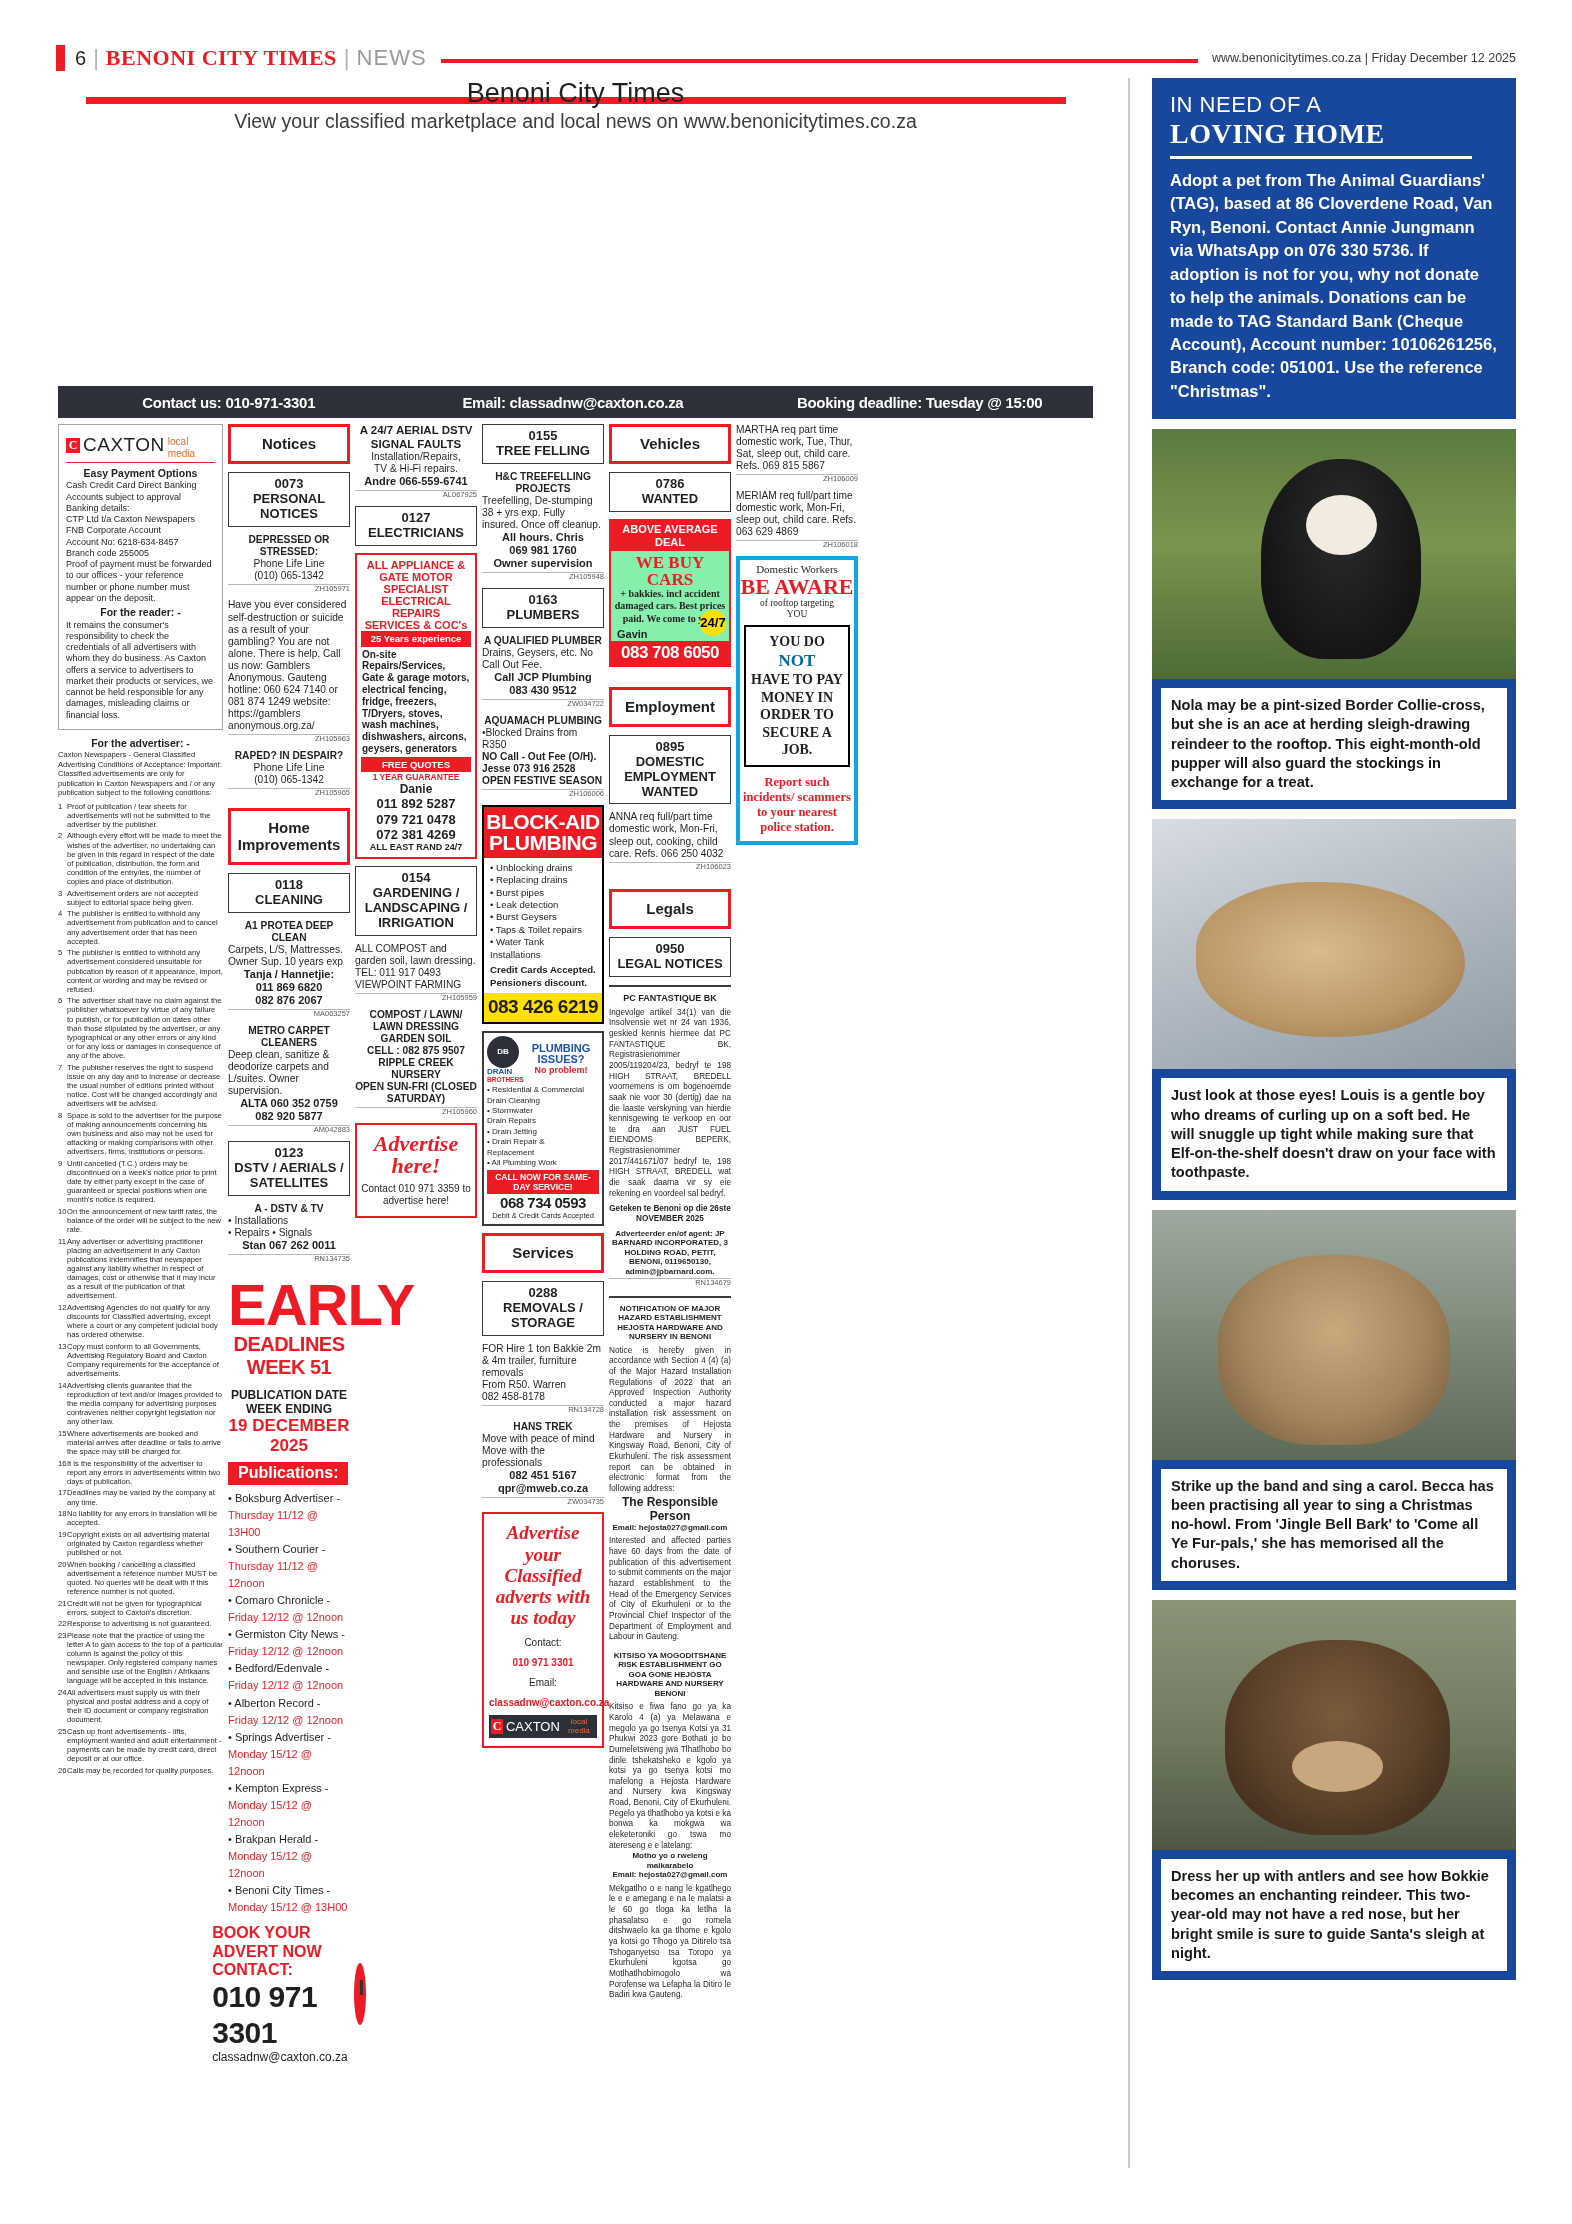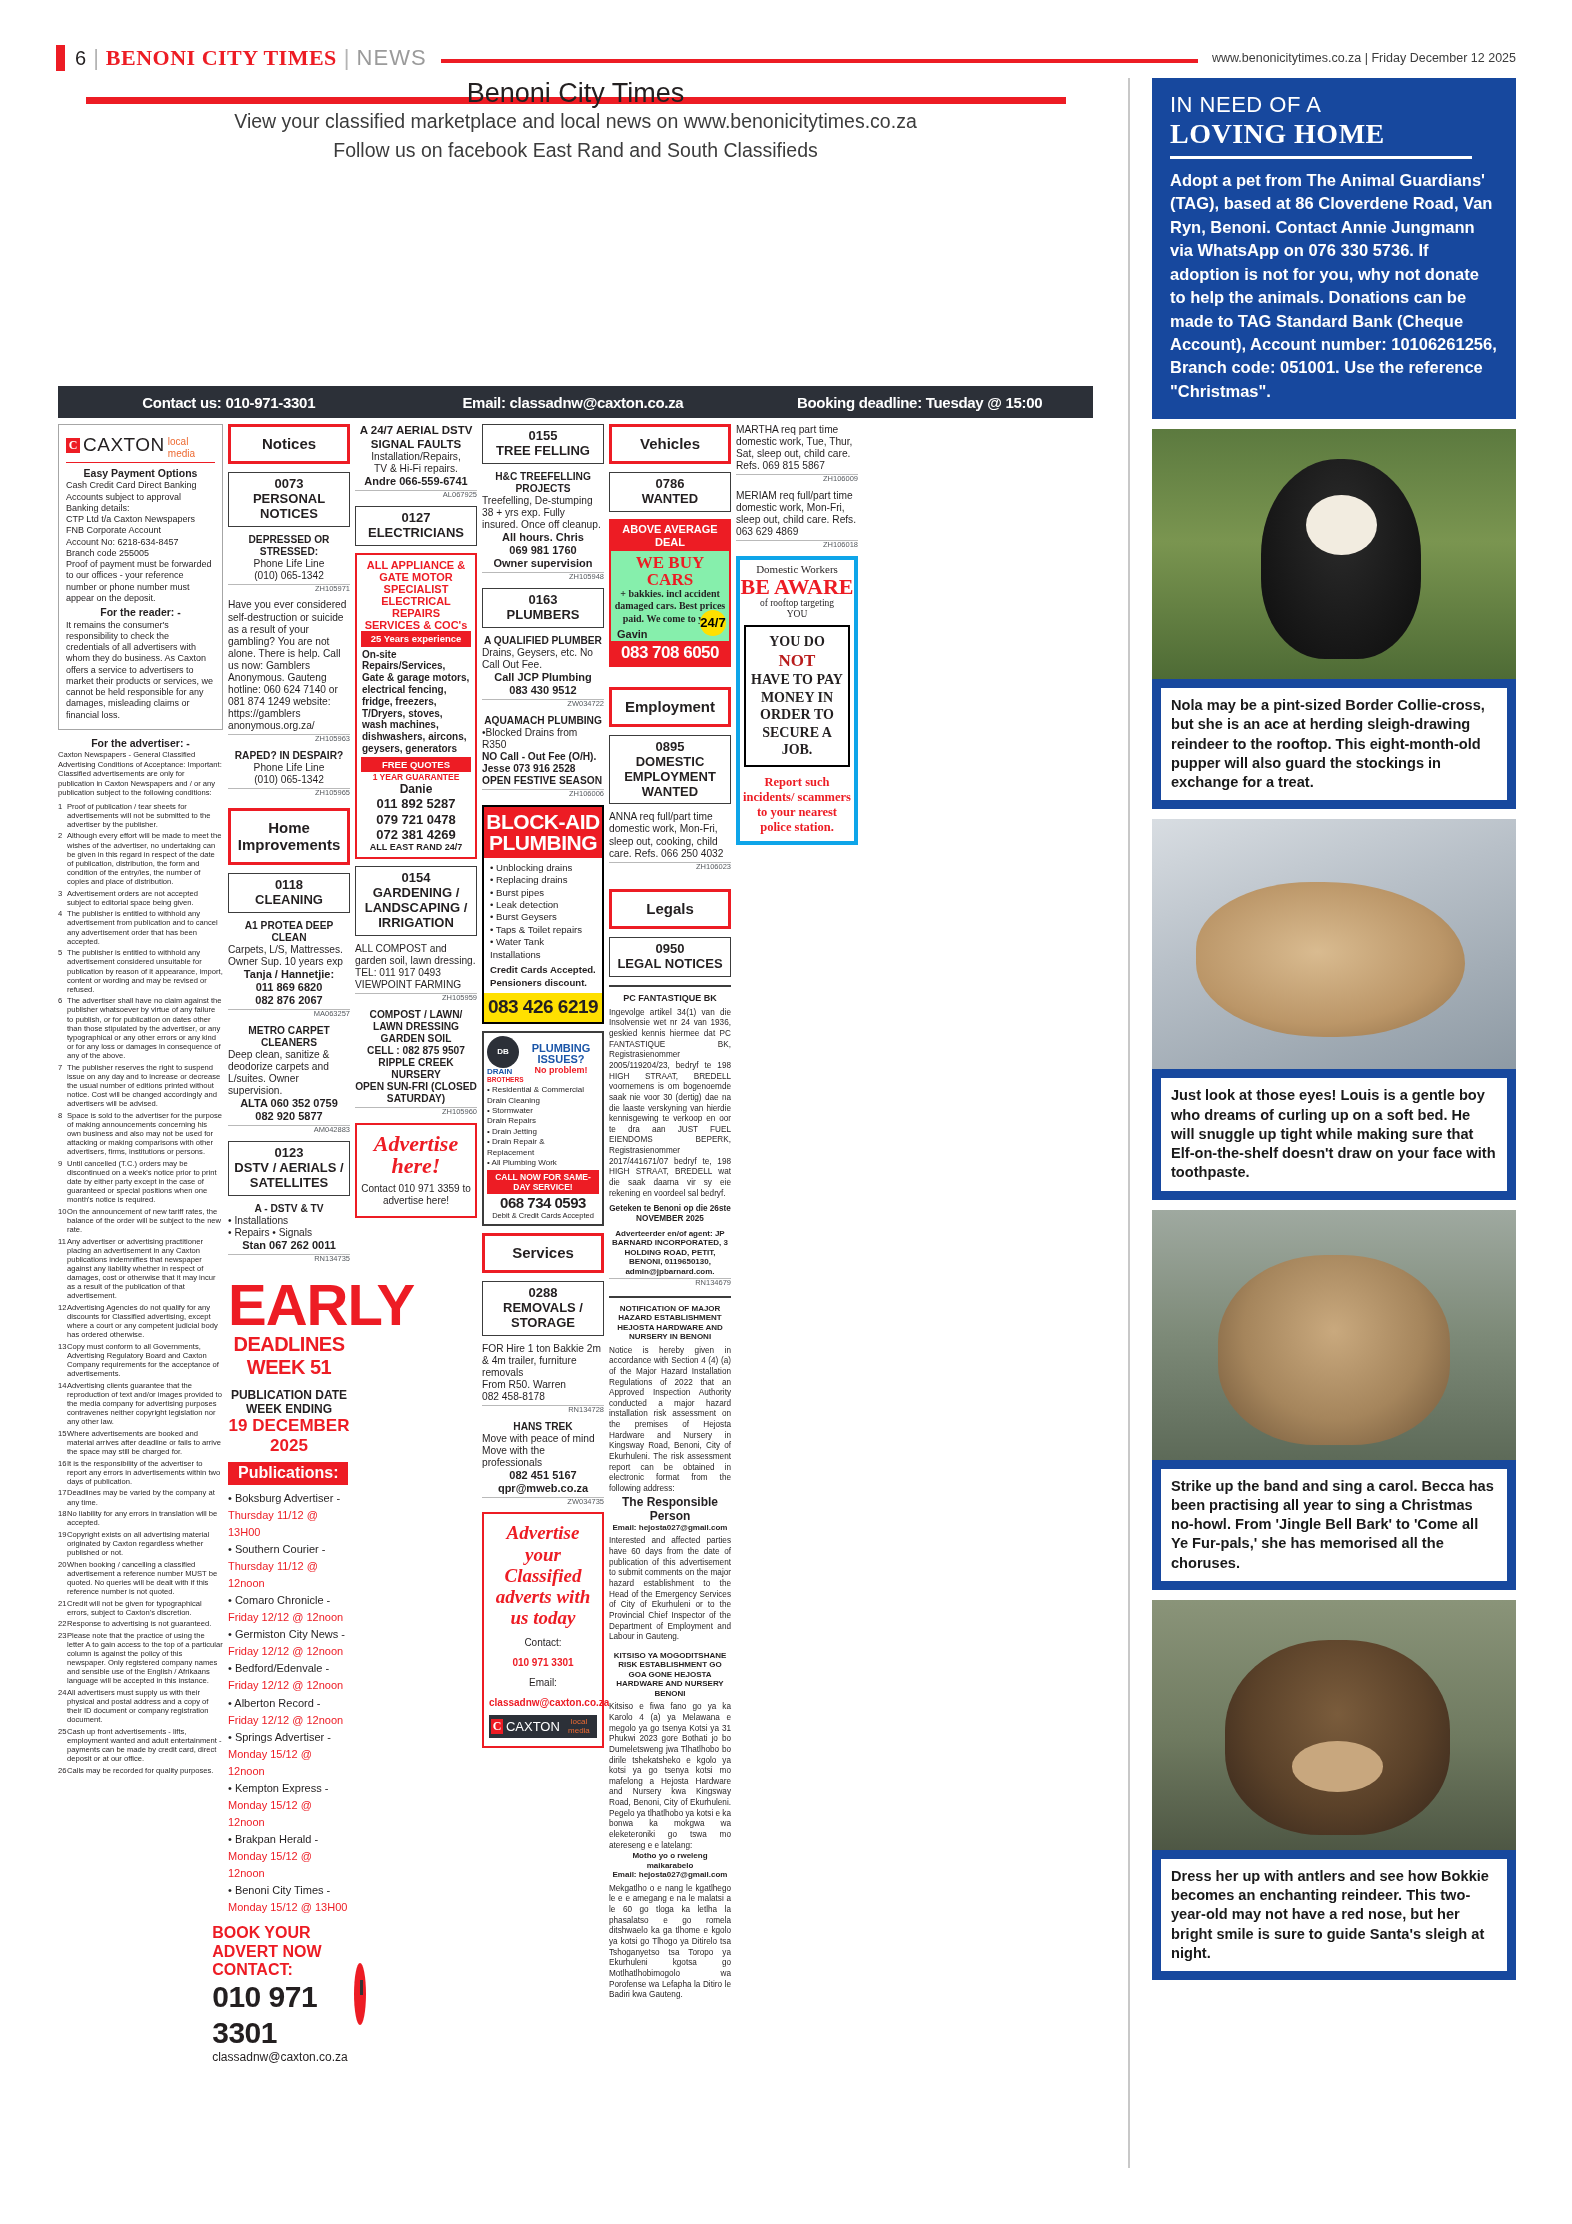--- a/index.html
+++ b/index.html
@@ -102,21 +102,21 @@
   .wbc-bottom { background:#ed1c24; color:#fff; text-align:center; font-weight:bold; font-size:17px; padding:2px 0; letter-spacing:-0.5px;}
   .wbc-name { font-size:11px; }
   .badge247 { position:absolute; right:3px; top:62%; background:#ffe000; color:#000; font-weight:bold; font-size:13px; border-radius:50%; width:26px; height:26px; line-height:26px; text-align:center;}
 
   
   .aware { border:4px solid #0ea5e9; margin-bottom:19px; text-align:center; }
   .aware .dw { font-family:"Liberation Serif",serif; font-size:11px; padding-top:3px;}
   .aware .ba { font-family:"Liberation Serif",serif; font-weight:bold; font-size:22px; color:#ed1c24; line-height:1.0;}
   .aware .sc { font-family:"Liberation Serif",serif; font-size:9.5px; line-height:1.2;}
   .aware .inner { border:2px solid #000; margin:4px; padding:6px 2px; font-family:"Liberation Serif",serif; font-size:14px; line-height:1.25; font-weight:bold;}
-  .aware .inner .red { color:#b91c1c; }
+  .aware .inner .red { color:#0369a1; }
   .aware .rep { color:#ed1c24; font-family:"Liberation Serif",serif; font-weight:bold; font-size:12.5px; line-height:1.2; padding:4px 2px 6px 2px;}
 
   
   .adv-here { border:2.5px solid #ed1c24; text-align:center; padding:8px 4px; margin-bottom:7px;}
   .adv-here .big { color:#ed1c24; font-family:"Liberation Serif",serif; font-weight:bold; font-size:22px; line-height:1.0; font-style:italic;}
   .adv-here .sm { font-size:10px; margin-top:6px; line-height:1.25;}
 
   
   .early { text-align:center; margin-bottom:6px; }
   .early .e1 { color:#ed1c24; font-family:"Liberation Sans",sans-serif; font-weight:bold; font-size:58px; line-height:0.95; letter-spacing:-1px;}
@@ -209,21 +209,20 @@
   <span class="pipe">|</span>
   <span class="section-name">NEWS</span>
   <span class="head-rule"></span>
   <span class="head-url">www.benonicitytimes.co.za | Friday December 12 2025</span>
 </div>
 
 <div class="mast">
   <div class="mast-sub">Benoni City Times</div>
   <div class="mast-rule"></div>
   <div class="mast-line1">View your classified marketplace and local news on www.benonicitytimes.co.za</div>
-  <div class="mast-line2">Follow us on facebook East Rand and South Classifieds</div>
 </div>
 
 <div class="contactbar">
   <div class="cb-item cb1">Contact us: 010-971-3301</div>
   <div class="cb-item cb2">Email: classadnw@caxton.co.za</div>
   <div class="cb-item cb3">Booking deadline: Tuesday @ 15:00</div>
 </div>
 
 <div class="sb-divider"></div>
 

